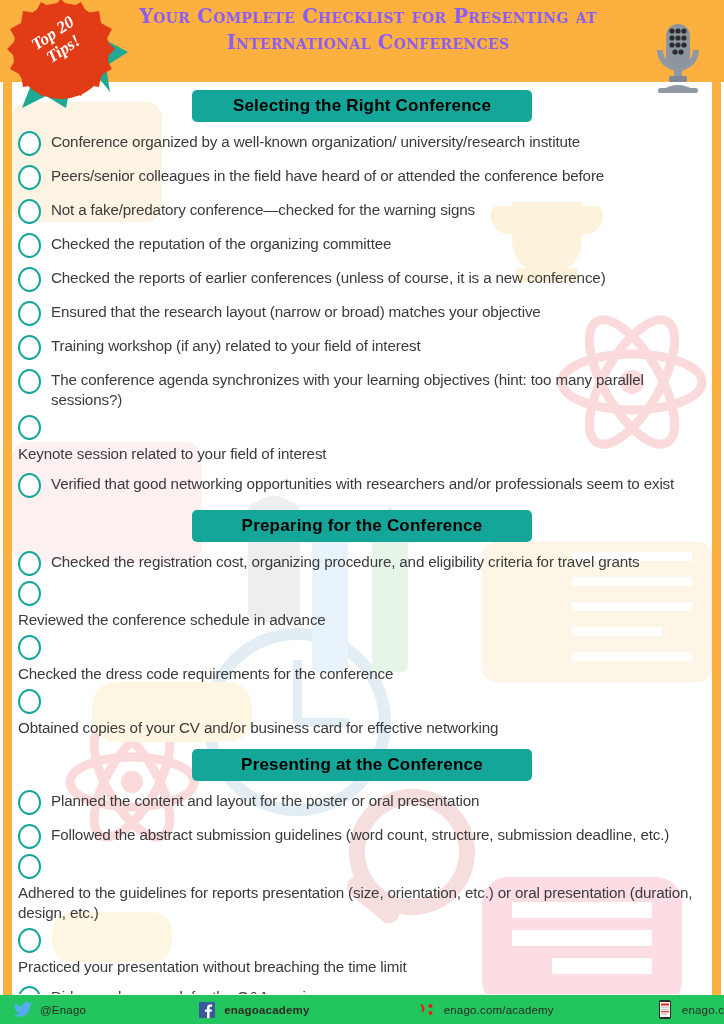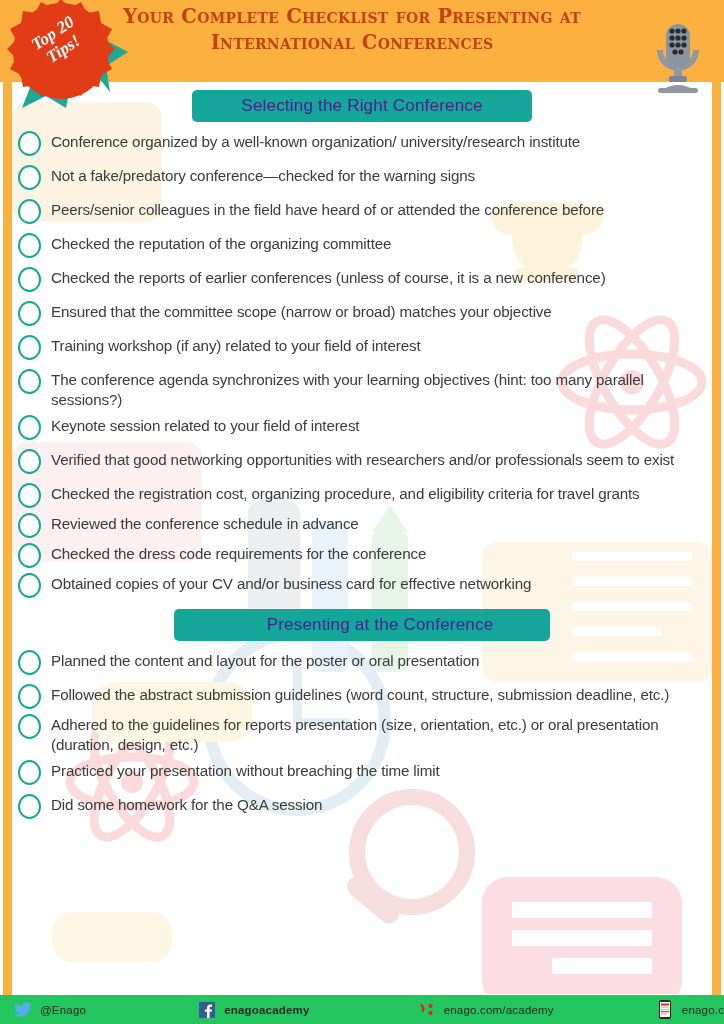--- a/index.html
+++ b/index.html
@@ -43,30 +43,30 @@
   .header-band-lower {
     position: absolute;
     left: 0; top: 68px;
     width: 724px;
     height: 14px;
     background: #fcb040;
     z-index: 1;
   }
   .header-title {
     position: absolute;
-    left: 52px; top: 4px;
+    left: 68px; top: 4px;
     width: 600px;
     z-index: 6;
     text-align: center;
     font-family: "DejaVu Serif", "Liberation Serif", serif;
     font-weight: bold;
     font-size: 19.5px;
     line-height: 26px;
     letter-spacing: 0.3px;
-    color: #c2410c;
+    color: #8b5cf6;
     font-variant: small-caps;
   }
 
   
   .badge {
     position: absolute;
     left: 2px; top: -4px;
     width: 130px; height: 118px;
     z-index: 8;
   }
@@ -116,30 +116,30 @@
     z-index: 2;
     padding: 0;
   }
 
   .section-head {
     margin: 0 auto;
     width: 340px;
     height: 32px;
     background: #14a699;
     border-radius: 5px;
-    color: #4c1d95;
+    color: #000000;
     font-size: 17px;
-    font-weight: normal;
+    font-weight: bold;
     line-height: 32px;
     text-align: center;
     letter-spacing: 0.2px;
   }
   .section-1 { margin-top: 8px; }
   .section-2 { margin-top: 12px; }
-  .section-3 { margin-top: 11px; padding-left: 36px; }
+  .section-3 { margin-top: 11px; }
 
   .item-list { margin: 0; padding: 0; list-style: none; }
   .item {
     position: relative;
     display: flex;
     align-items: flex-start;
     padding: 0 14px 0 6px;
     min-height: 26px;
     justify-content: center;
   }
@@ -155,21 +155,21 @@
   }
   .item-label {
     flex: 1 1 auto;
     font-size: 15.2px;
     line-height: 20px;
     color: #3b3b3b;
     padding-top: 4px;
     letter-spacing: -0.15px;
   }
   .gap-md  { margin-top: 6px; }
-  .gap-sm  { margin-top: 2px; }
+  .gap-sm  { margin-top: 2px; flex-direction: column; }
 
   
   .footer {
     position: absolute;
     left: 0; bottom: 0;
     width: 724px;
     height: 29px;
     background: #22c55e;
     z-index: 9;
     display: flex;
@@ -322,56 +322,57 @@
     <div class="content">
 
       <div class="section-head section-1">Selecting the Right Conference</div>
       <ul class="item-list">
         <li class="item gap-md">
           <span class="checkbox"></span>
           <span class="item-label">Conference organized by a well-known organization/ university/research institute</span>
         </li>
         <li class="item gap-md">
           <span class="checkbox"></span>
+          <span class="item-label">Peers/senior colleagues in the field have heard of or attended the conference before</span>
+        </li>
+        <li class="item gap-md">
+          <span class="checkbox"></span>
           <span class="item-label">Not a fake/predatory conference—checked for the warning signs</span>
         </li>
         <li class="item gap-md">
           <span class="checkbox"></span>
-          <span class="item-label">Peers/senior colleagues in the field have heard of or attended the conference before</span>
-        </li>
-        <li class="item gap-md">
-          <span class="checkbox"></span>
           <span class="item-label">Checked the reputation of the organizing committee</span>
         </li>
         <li class="item gap-md">
           <span class="checkbox"></span>
           <span class="item-label">Checked the reports of earlier conferences (unless of course, it is a new conference)</span>
         </li>
         <li class="item gap-md">
           <span class="checkbox"></span>
-          <span class="item-label">Ensured that the committee scope (narrow or broad) matches your objective</span>
+          <span class="item-label">Ensured that the research layout (narrow or broad) matches your objective</span>
         </li>
         <li class="item gap-md">
           <span class="checkbox"></span>
           <span class="item-label">Training workshop (if any) related to your field of interest</span>
         </li>
         <li class="item gap-md">
           <span class="checkbox"></span>
           <span class="item-label">The conference agenda synchronizes with your learning objectives (hint: too many parallel sessions?)</span>
         </li>
         <li class="item gap-sm">
           <span class="checkbox"></span>
           <span class="item-label">Keynote session related to your field of interest</span>
         </li>
         <li class="item gap-md">
           <span class="checkbox"></span>
           <span class="item-label">Verified that good networking opportunities with researchers and/or professionals seem to exist</span>
         </li>
       </ul>
 
+      <div class="section-head section-2">Preparing for the Conference</div>
       <ul class="item-list">
         <li class="item gap-md">
           <span class="checkbox"></span>
           <span class="item-label">Checked the registration cost, organizing procedure, and eligibility criteria for travel grants</span>
         </li>
         <li class="item gap-sm">
           <span class="checkbox"></span>
           <span class="item-label">Reviewed the conference schedule in advance</span>
         </li>
         <li class="item gap-sm">

